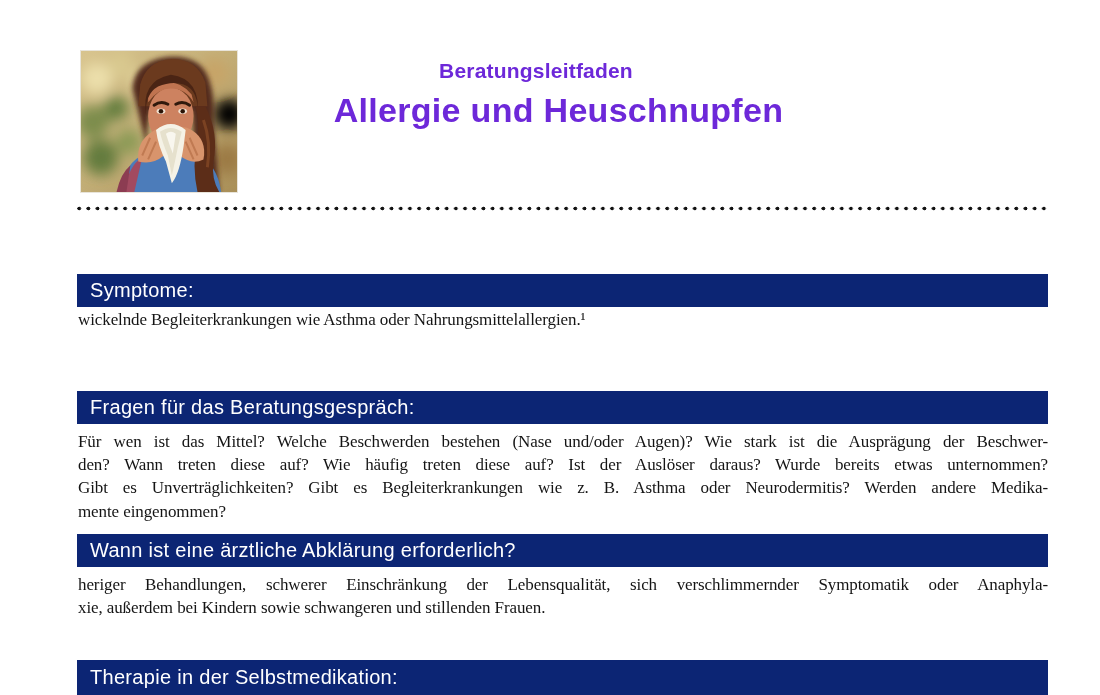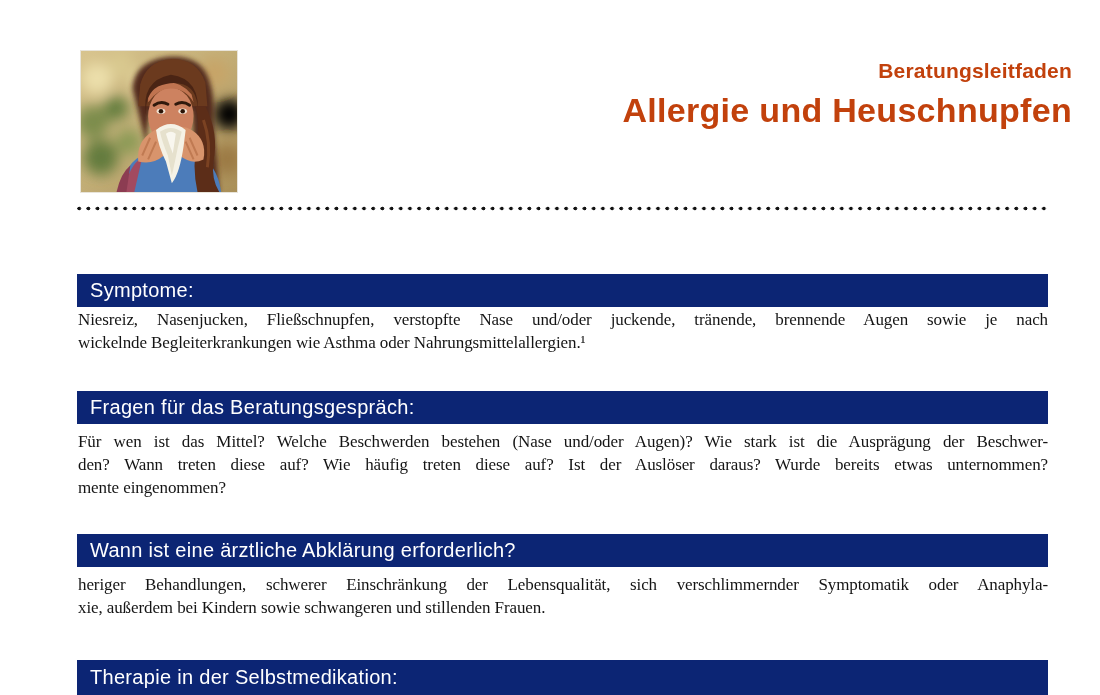--- a/index.html
+++ b/index.html
@@ -7,21 +7,21 @@
     width:1100px;height:695px;background:#ffffff;position:relative;overflow:hidden;
     font-family:"Liberation Sans",sans-serif;
     --navy:#0c2574;
   }
   .photo{
     position:absolute;left:80px;top:50px;width:158px;height:143px;
     border:1px solid #e8e4da;box-sizing:border-box;
   }
   .photo svg{display:block;width:100%;height:100%;}
   .title-block{
-    position:absolute;top:59px;left:0;width:1072px;text-align:right;color:#c2410c;
+    position:absolute;top:59px;left:0;width:1072px;text-align:center;color:#6d28d9;
   }
   .kicker{font-size:21px;font-weight:bold;line-height:24px;letter-spacing:0.2px;}
   .main-title{font-size:34px;font-weight:bold;line-height:38px;margin-top:8px;letter-spacing:0.3px;padding-left:45px;}
   .dotted{
     position:absolute;left:77px;top:206px;width:971px;height:5px;
     background-image:radial-gradient(circle at 2.2px 2.5px,#121212 1.7px,transparent 2.1px);
     background-size:9.2px 5px;background-repeat:repeat-x;
   }
   .bar{
     position:absolute;left:77px;width:971px;height:33px;background:var(--navy);
@@ -113,30 +113,30 @@
   <div class="kicker">Beratungsleitfaden</div>
   <div class="main-title">Allergie und Heuschnupfen</div>
 </div>
 
 <div class="dotted"></div>
 
 <div class="bar bar-1">
   <span>Symptome:</span>
 </div>
 <div class="sec-body body-1">
-    <div class="line">Niesreiz, Nasenjucken, Fließschnupfen, verstopfte Nase und/oder juckende, tränende, brennende Augen sowie je nach</div>
     <div class="line last">wickelnde Begleiterkrankungen wie Asthma oder Nahrungsmittelallergien.¹</div>
   </div>
 
 <div class="bar bar-2">
   <span>Fragen für das Beratungsgespräch:</span>
 </div>
 <div class="sec-body body-2">
     <div class="line">Für wen ist das Mittel? Welche Beschwerden bestehen (Nase und/oder Augen)? Wie stark ist die Ausprägung der Beschwer-</div>
     <div class="line">den? Wann treten diese auf? Wie häufig treten diese auf? Ist der Auslöser daraus? Wurde bereits etwas unternommen?</div>
+    <div class="line">Gibt es Unverträglichkeiten? Gibt es Begleiterkrankungen wie z. B. Asthma oder Neurodermitis? Werden andere Medika-</div>
     <div class="line last">mente eingenommen?</div>
   </div>
 
 <div class="bar bar-3">
   <span>Wann ist eine ärztliche Abklärung erforderlich?</span>
 </div>
 <div class="sec-body body-3">
     <div class="line">heriger Behandlungen, schwerer Einschränkung der Lebensqualität, sich verschlimmernder Symptomatik oder Anaphyla-</div>
     <div class="line last">xie, außerdem bei Kindern sowie schwangeren und stillenden Frauen.</div>
   </div>

